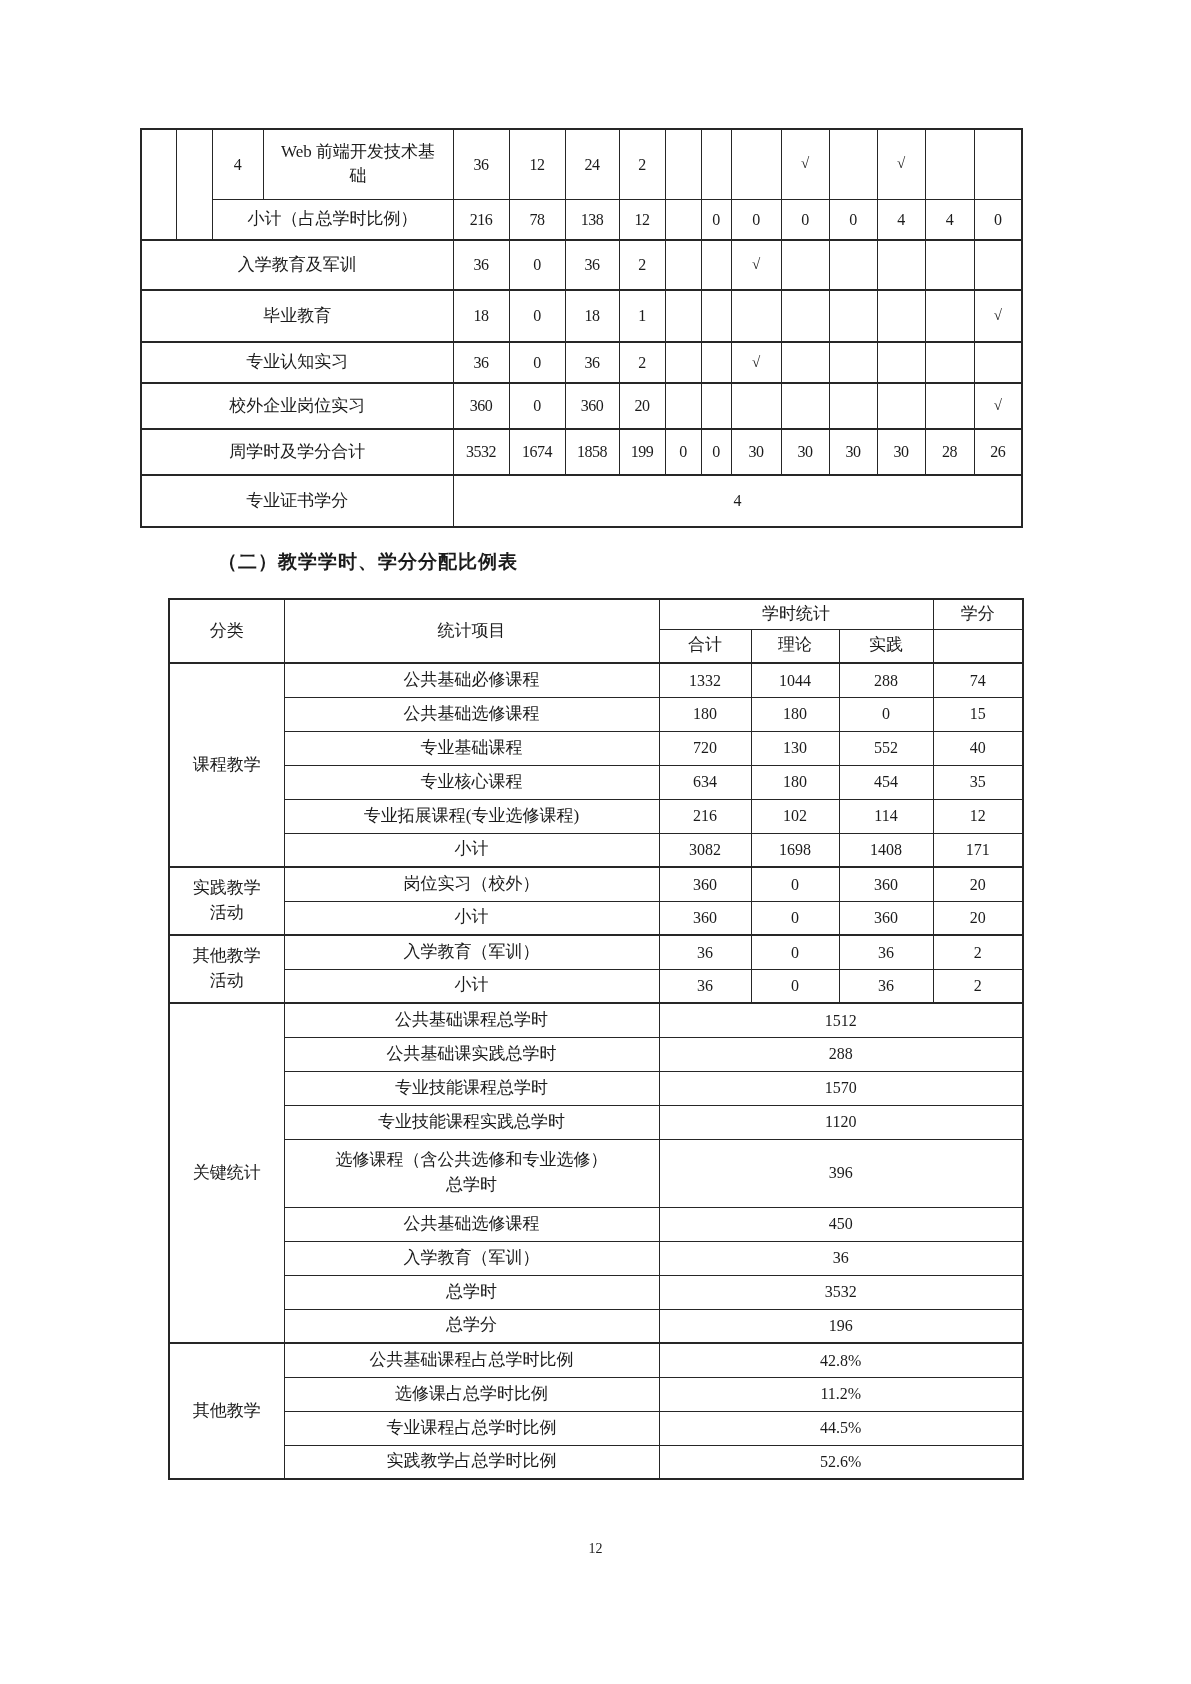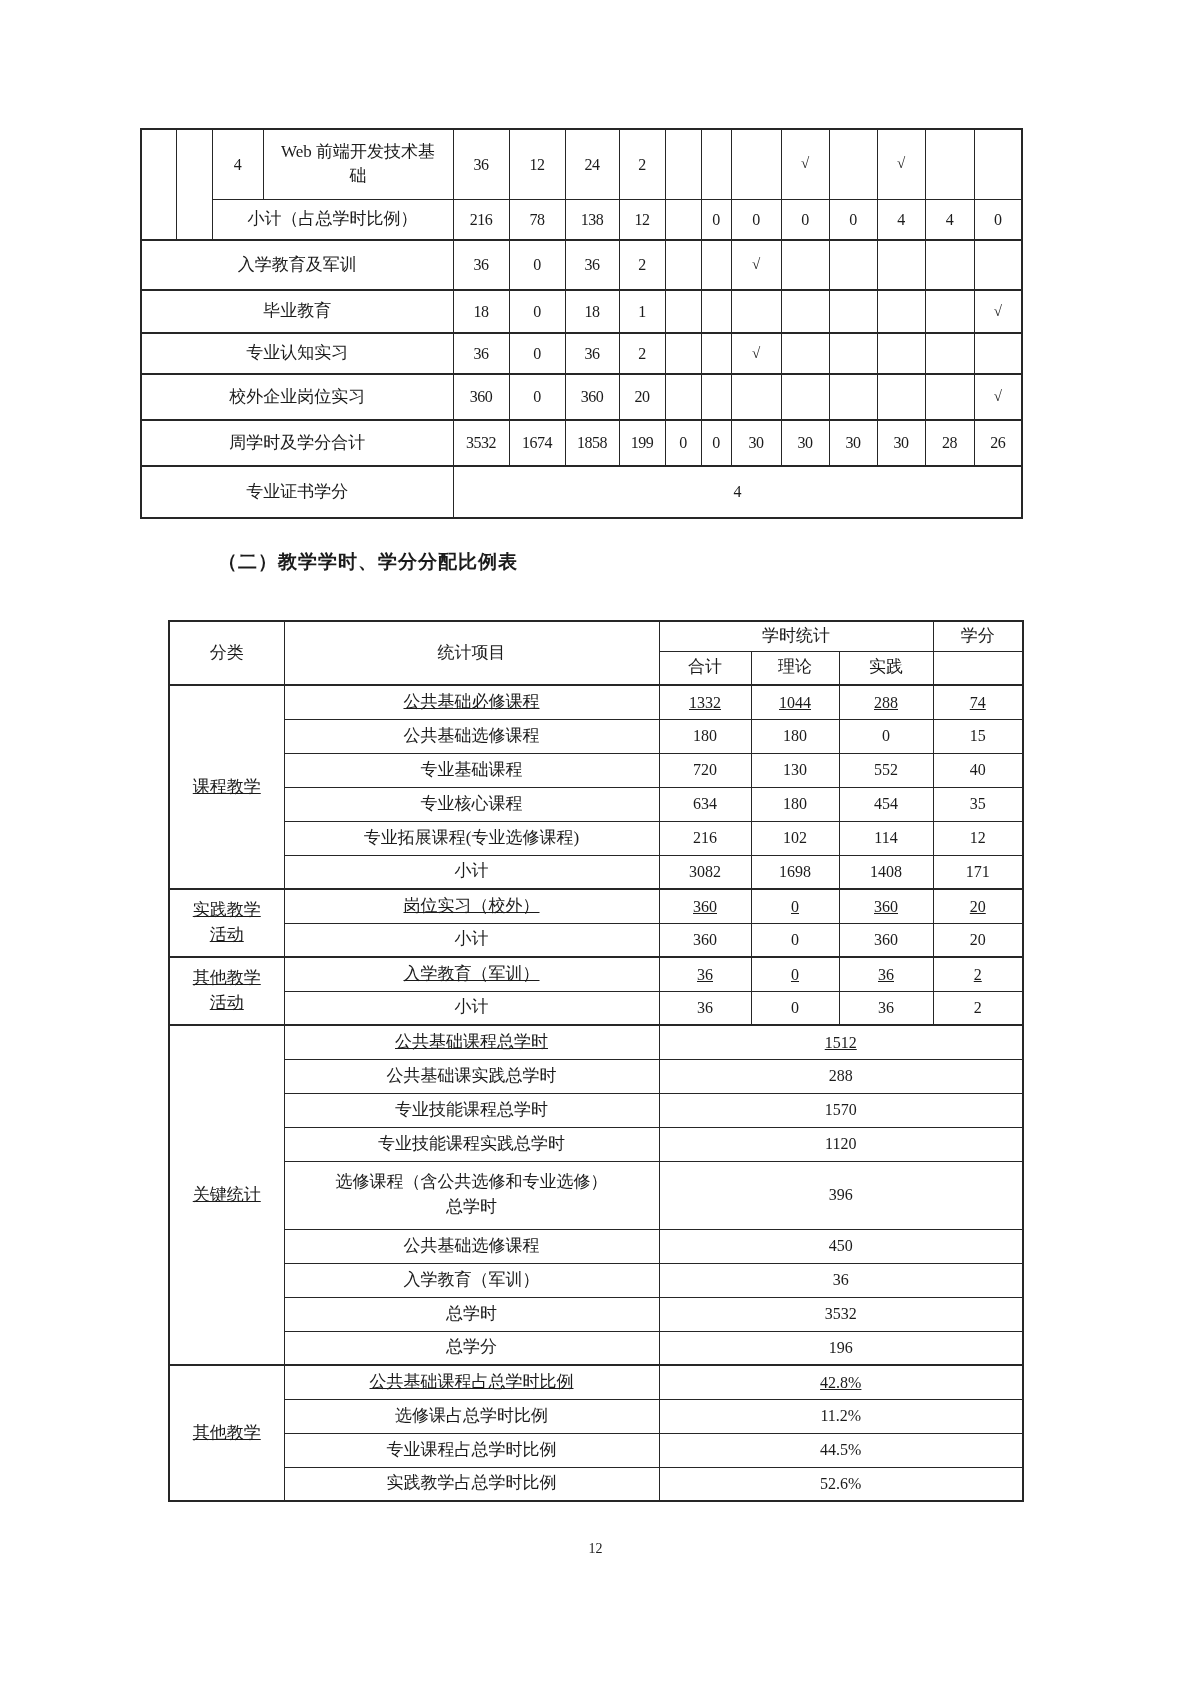--- a/index.html
+++ b/index.html
@@ -24,22 +24,22 @@
   .t1{position:absolute;left:140px;top:128px;width:881px;border:2px solid #262626;}
   .t1 tr.sec td{border-top-width:2px;}
   .t1 td.num{font-size:16px;letter-spacing:-0.5px;}
   .t1 td.mark{font-size:15px;}
   
   .sec-title{
     position:absolute;left:218px;top:549px;
     font-size:19px;font-weight:bold;letter-spacing:1px;
   }
   
-  .t2{position:absolute;left:168px;top:620px;width:854px;border:2px solid #262626;}
-  .t2 tr.sec td{border-top-width:2px;text-decoration:underline;}
+  .t2{position:absolute;left:168px;top:598px;width:854px;border:2px solid #262626;}
+  .t2 tr.sec td{border-top-width:2px;}
   .t2 td.num{font-size:16px;}
   
   .page-num{
     position:absolute;left:0;right:0;top:1541px;
     text-align:center;font-size:14px;
   }
 </style>
 </head>
 <body>
 
@@ -105,21 +105,21 @@
     <td class="num">2</td>
     <td class="mark"></td>
     <td class="mark"></td>
     <td class="mark">√</td>
     <td class="mark"></td>
     <td class="mark"></td>
     <td class="mark"></td>
     <td class="mark"></td>
     <td class="mark"></td>
   </tr>
-  <tr class="sec" style="height:43px">
+  <tr class="sec" style="height:52px">
     <td colspan="4">毕业教育</td>
     <td class="num">18</td>
     <td class="num">0</td>
     <td class="num">18</td>
     <td class="num">1</td>
     <td class="mark"></td>
     <td class="mark"></td>
     <td class="mark"></td>
     <td class="mark"></td>
     <td class="mark"></td>

